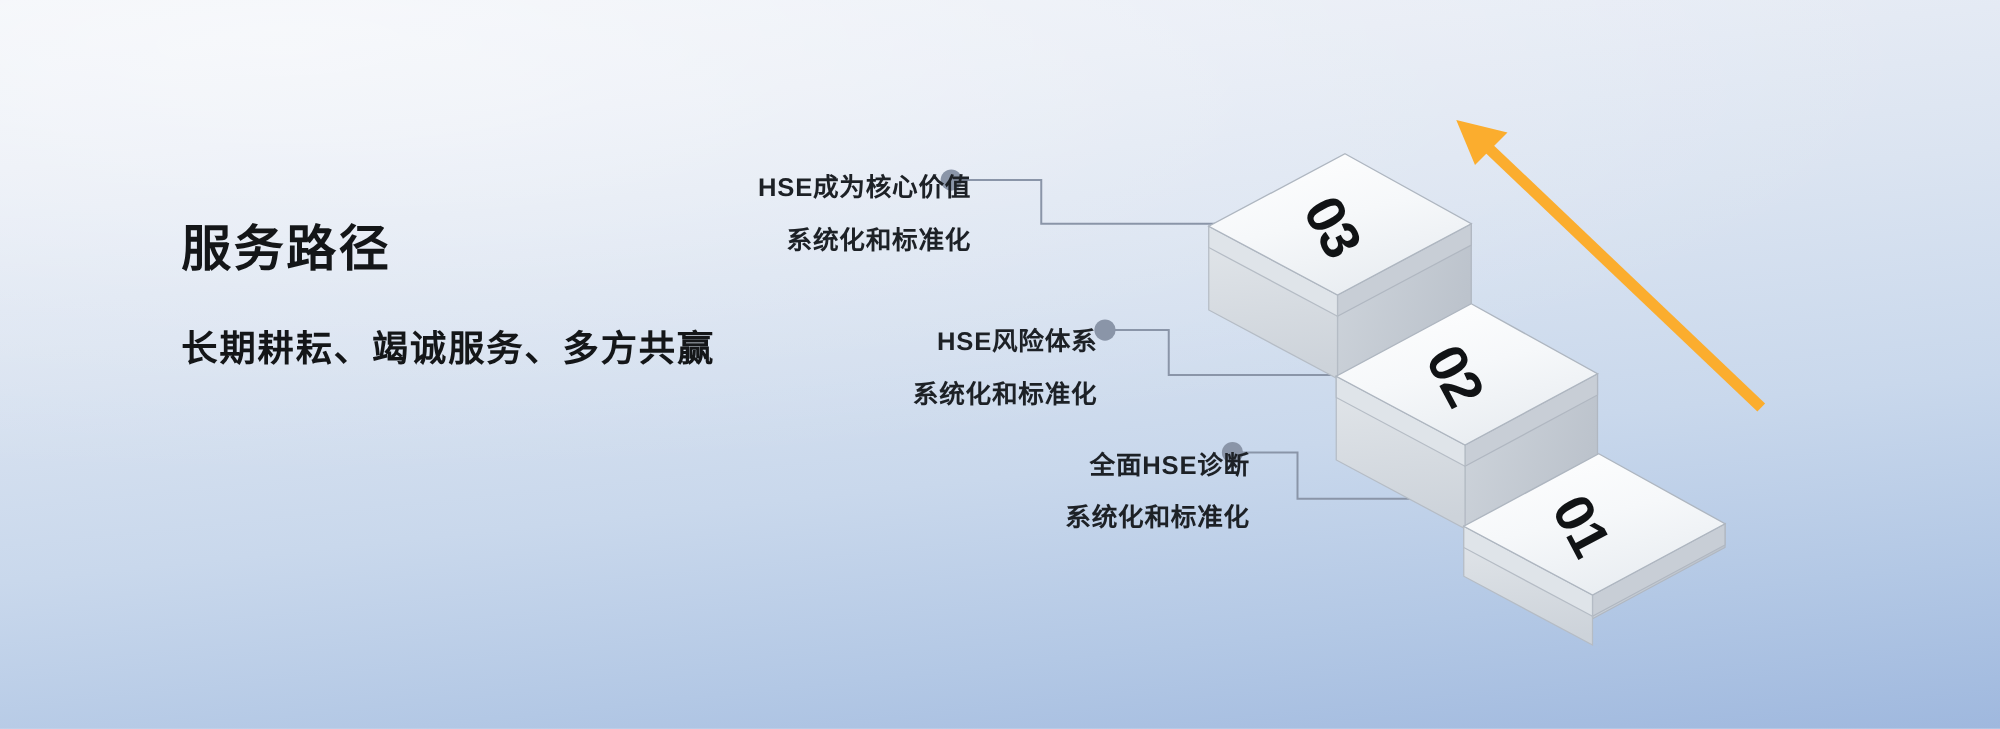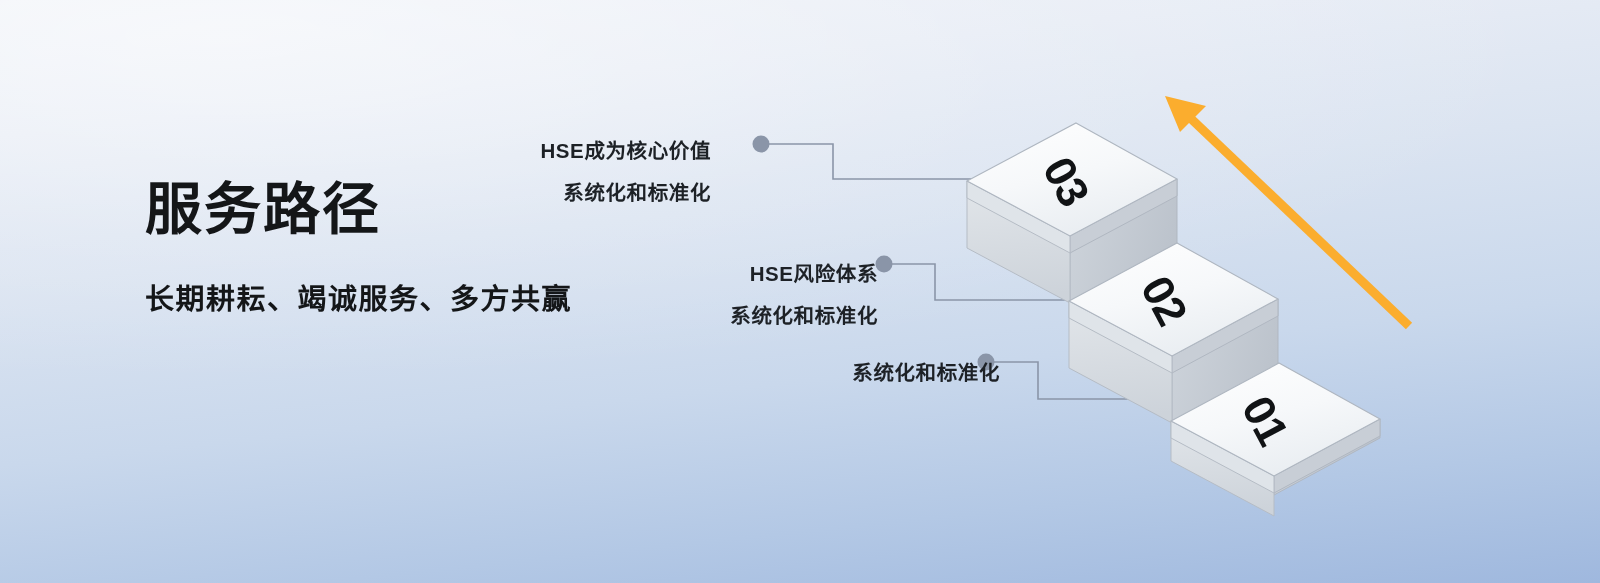--- a/index.html
+++ b/index.html
@@ -27,21 +27,21 @@
 
   
   .headline-block {
     position: absolute;
     left: 145px;
     top: 178px;
     z-index: 6;
   }
   .headline {
     margin: 0;
-    font-size: 57px;
+    font-size: 40px;
     line-height: 1.12;
     font-weight: 700;
     letter-spacing: 2px;
     color: #141618;
   }
   .subhead {
     margin: 0;
     padding-top: 40px;
     font-size: 29px;
     line-height: 1.2;
@@ -56,21 +56,21 @@
     z-index: 6;
     text-align: right;
     color: #1d2126;
     font-size: 20.5px;
     font-weight: 600;
     line-height: 42px;
     letter-spacing: 0.6px;
     white-space: nowrap;
   }
   .caption .cap-line { display: block; }
-  .caption-3 { right: 889px; top: 130px; }
+  .caption-3 { right: 823px; top: 130px; }
   .caption-2 { right: 722px; top: 253px; }
   .caption-1 { right: 600px; top: 352px; }
 
   
   #connectors, #scene, #arrow-layer {
     position: absolute;
     left: 0; top: 0;
     width: 1600px;
     height: 583px;
   }
@@ -90,20 +90,21 @@
 
   <div class="caption caption-3">
     <span class="cap-line">HSE成为核心价值</span>
     <span class="cap-line">系统化和标准化</span>
   </div>
   <div class="caption caption-2">
     <span class="cap-line">HSE风险体系</span>
     <span class="cap-line">系统化和标准化</span>
   </div>
   <div class="caption caption-1">
+    <span class="cap-line">全面HSE诊断</span>
     <span class="cap-line">系统化和标准化</span>
   </div>
 
   <svg id="connectors" viewBox="0 0 1600 583">
 
     <polyline points="763,144 833,144 833,179 975,179" fill="none" stroke="#8a95a8" stroke-width="1.6"></polyline>
     <circle cx="761" cy="144" r="8.5" fill="#8a95a8"></circle>
 
     <polyline points="886,264 935,264 935,300 1072,300" fill="none" stroke="#8a95a8" stroke-width="1.6"></polyline>
     <circle cx="884" cy="264" r="8.5" fill="#8a95a8"></circle>

